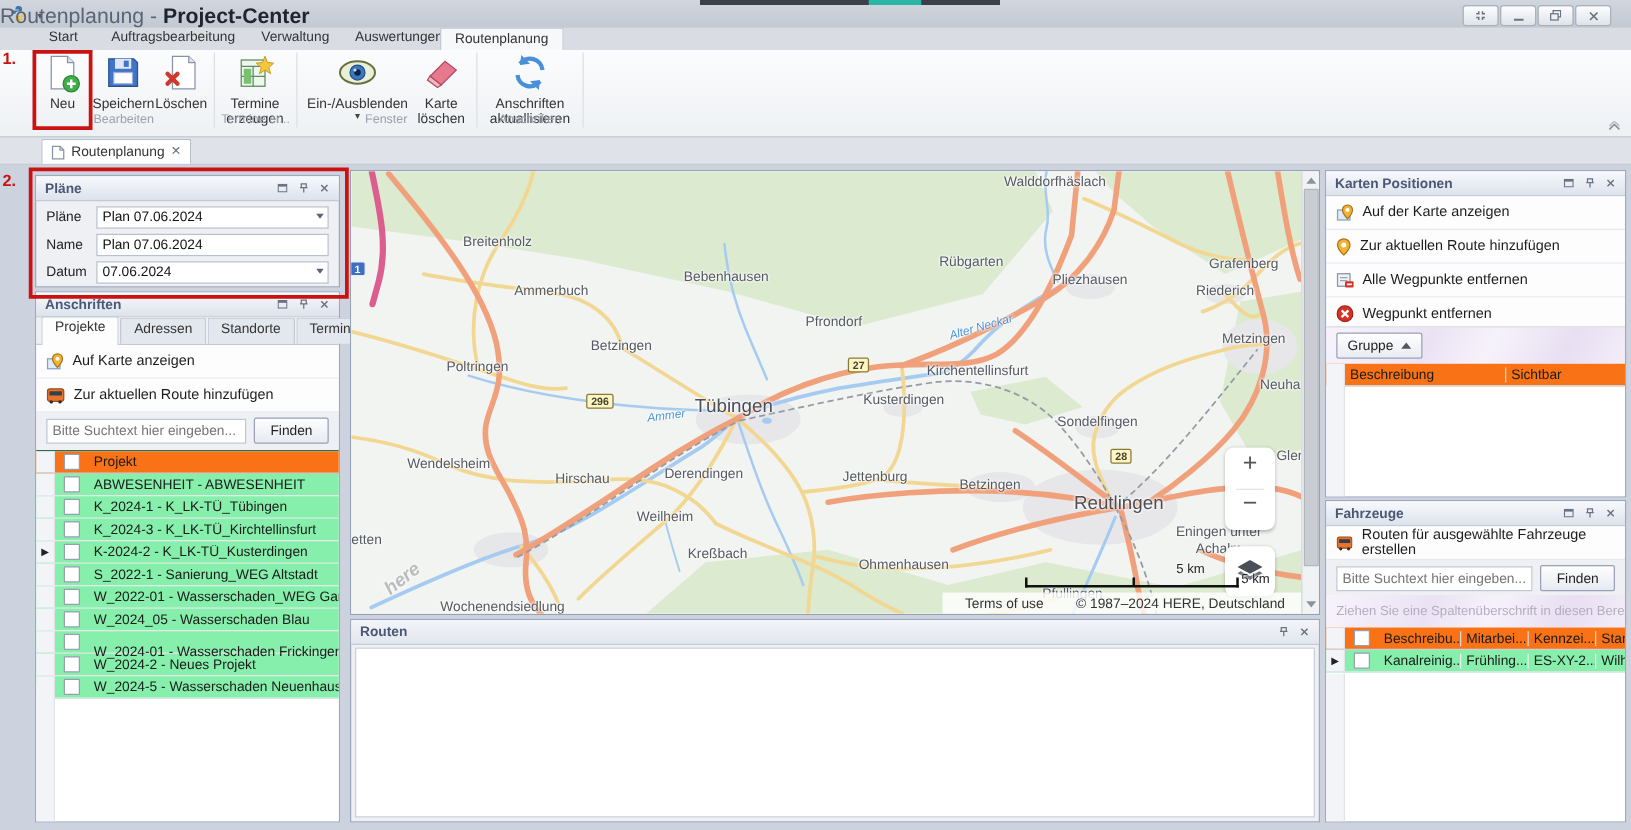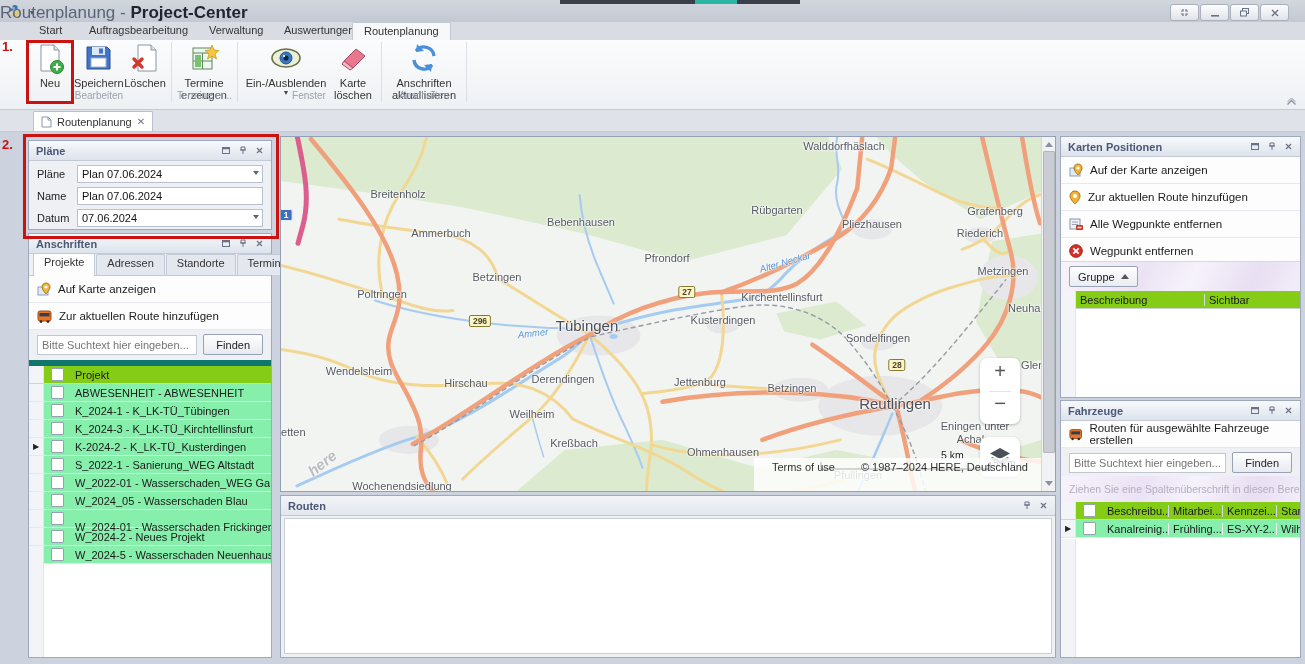--- a/index.html
+++ b/index.html
@@ -33,21 +33,21 @@
   .panel{position:absolute;background:#eef0f4;border:1px solid #9fa9bd;box-sizing:border-box;}
   .phead{height:19px;background:linear-gradient(#f7f9fc,#dde3ec);border-bottom:1px solid #c3cad6;display:flex;align-items:center;padding:0 4px 0 7px;font-weight:bold;font-size:11px;color:#4a5876;}
   .phead .sp{flex:1;}
   .pctl{width:15px;height:13px;display:flex;align-items:center;justify-content:center;margin-left:2px;}
   .actrow{height:26px;background:#fdfdfe;border-bottom:1px solid #e7eaf0;display:flex;align-items:center;gap:7px;padding:0 8px;font-size:11.5px;color:#1c1c1c;}
   .searchrow{height:29px;display:flex;align-items:center;gap:6px;padding:0 8px;background:#eef0f4;}
   .searchrow input{flex:1;height:16px;border:1px solid #bfc6d4;font-size:11px;padding:1px 4px;color:#333;font-family:inherit;min-width:0;}
   .findbtn{height:19px;padding:0 12px;background:linear-gradient(#fefefe,#e7eaf1);border:1px solid #98a1b5;border-radius:2px;font-size:11px;color:#222;display:flex;align-items:center;}
   .purple{background:linear-gradient(115deg,#f7f3fb 0%,#ebe3f4 35%,#f6f2fb 55%,#e8dff2 80%,#f3edf9 100%);}
   .grid{background:#fff;}
-  .ghead{display:flex;height:17px;background:#84cc16;border-bottom:1px solid #ccd1da;color:#333;align-items:center;}
+  .ghead{display:flex;height:17px;background:#f97316;border-bottom:1px solid #ccd1da;color:#333;align-items:center;}
   .grow{display:flex;height:17px;border-bottom:1px solid #e6e8ec;align-items:center;background:#86efac;}
   .gind{width:14px;align-self:stretch;border-right:1px solid #e2e4ea;background:#f3f4f8;display:flex;align-items:center;justify-content:center;font-size:8px;color:#222;}
   .gchk{width:27px;display:flex;justify-content:center;}
   .cbx{width:11px;height:11px;border:1px solid #97a0b0;background:#fff;border-radius:1px;}
   .gcell{padding:0 4px;white-space:nowrap;overflow:hidden;font-size:11px;color:#1a1a1a;}
   .tabsstrip{height:21px;display:flex;align-items:flex-end;padding-left:4px;gap:1px;background:#eef0f4;border-bottom:1px solid #c3cad6;}
   .ptab{height:18px;padding:2px 10px 0;border:1px solid #c3cad6;border-bottom:none;border-radius:2px 2px 0 0;background:#e3e7ee;color:#333;font-size:11px;}
   .ptab.active{background:#fdfdfe;height:20px;margin-bottom:-1px;font-weight:normal;}
   
   .frow{display:flex;align-items:center;height:18px;margin:4px 8px 0;gap:6px;}
@@ -69,21 +69,21 @@
   .mwm{font-size:15px;font-weight:bold;font-style:italic;color:#8b9198;opacity:.55;transform:translate(-50%,-50%) rotate(-38deg);}
   .badge{position:absolute;transform:translate(-50%,-50%);background:#fcf5c9;border:1px solid #8a7a30;border-radius:2px;font-size:8.5px;font-weight:bold;color:#4a4420;padding:0 3px;line-height:10px;}
   .badge.blue{background:#3f6fbf;border-color:#e8eefc;color:#fff;}
   .zoomctl{position:absolute;left:699px;top:221px;width:40px;height:66px;background:#fff;border-radius:7px;box-shadow:0 1px 3px rgba(0,0,0,.25);}
   .zoomctl .zi{position:absolute;width:100%;text-align:center;font-size:20px;color:#555;}
   .zoomctl .zline{position:absolute;left:9px;right:9px;top:33px;height:1px;background:#e4e4e4;}
   .layerbtn{position:absolute;left:699px;top:300px;width:40px;height:40px;background:#fff;border-radius:7px;box-shadow:0 1px 3px rgba(0,0,0,.25);display:flex;align-items:center;justify-content:center;}
   .scalebar{position:absolute;left:539px;top:325px;width:167px;height:6px;border-left:2px solid #111;border-right:2px solid #111;border-bottom:2px solid #111;}
   .scalebar i{position:absolute;left:50%;top:0;width:2px;height:6px;background:#111;}
   .scaletext{position:absolute;font-size:10.5px;color:#222;text-shadow:0 0 2px #fff,0 0 2px #fff;}
-  .attrib{position:absolute;right:0;bottom:0;height:17px;background:rgba(255,255,255,.82);display:flex;align-items:center;gap:26px;padding:0 14px 16px 18px;font-size:11px;color:#333;}
+  .attrib{position:absolute;right:0;bottom:0;height:17px;background:rgba(255,255,255,.82);display:flex;align-items:center;gap:26px;padding:0 14px 0 18px;font-size:11px;color:#333;}
   .vscroll{position:absolute;right:0;top:0;width:13px;height:354px;background:#f1f2f4;border-left:1px solid #d3d6dc;}
   .vscroll .thumb{position:absolute;left:1px;top:14px;width:10px;height:300px;background:#c9ccd2;border:1px solid #b2b6bd;border-radius:1px;}
   .varrow{position:absolute;left:3px;width:0;height:0;border-left:4px solid transparent;border-right:4px solid transparent;}
   
   .whitebody{background:#fff;}
   .hinttext{font-size:10.5px;color:#b3adc2;white-space:nowrap;overflow:hidden;}
   .grpbtn{height:19px;padding:0 8px;background:linear-gradient(#fefefe,#e9ecf2);border:1px solid #9aa3b5;border-radius:2px;display:flex;align-items:center;gap:6px;font-size:11px;color:#222;}
   .uparr{width:0;height:0;border-left:4px solid transparent;border-right:4px solid transparent;border-bottom:5px solid #555;}
 </style>
 </head>
@@ -326,21 +326,21 @@
           <rect x="2.5" y="3" width="10" height="3.4" fill="#35404e"></rect>
           <circle cx="4" cy="11.6" r="1.4" fill="#2c2c2c"></circle>
           <circle cx="11" cy="11.6" r="1.4" fill="#2c2c2c"></circle>
         </svg>
       <span>Zur aktuellen Route hinzufügen</span>
     </div>
     <div class="searchrow">
       <input placeholder="Bitte Suchtext hier eingeben..." style="">
       <div class="findbtn">Finden</div>
     </div>
-    <div class="grid" style="position:absolute;left:0;top:126px;right:0;bottom:0;border-top:6px solid #0f766e;">
+    <div class="grid" style="position:absolute;left:0;top:126px;right:0;bottom:0;border-top:1px solid #0f766e;">
       <div class="ghead">
         <div class="gind"></div>
         <div class="gchk">
             <span class="cbx"></span>
           </div>
         <div class="gcell" style="flex:1;">Projekt</div>
       </div>
       <div class="grow">
           <div class="gind"></div>
           <div class="gchk">

